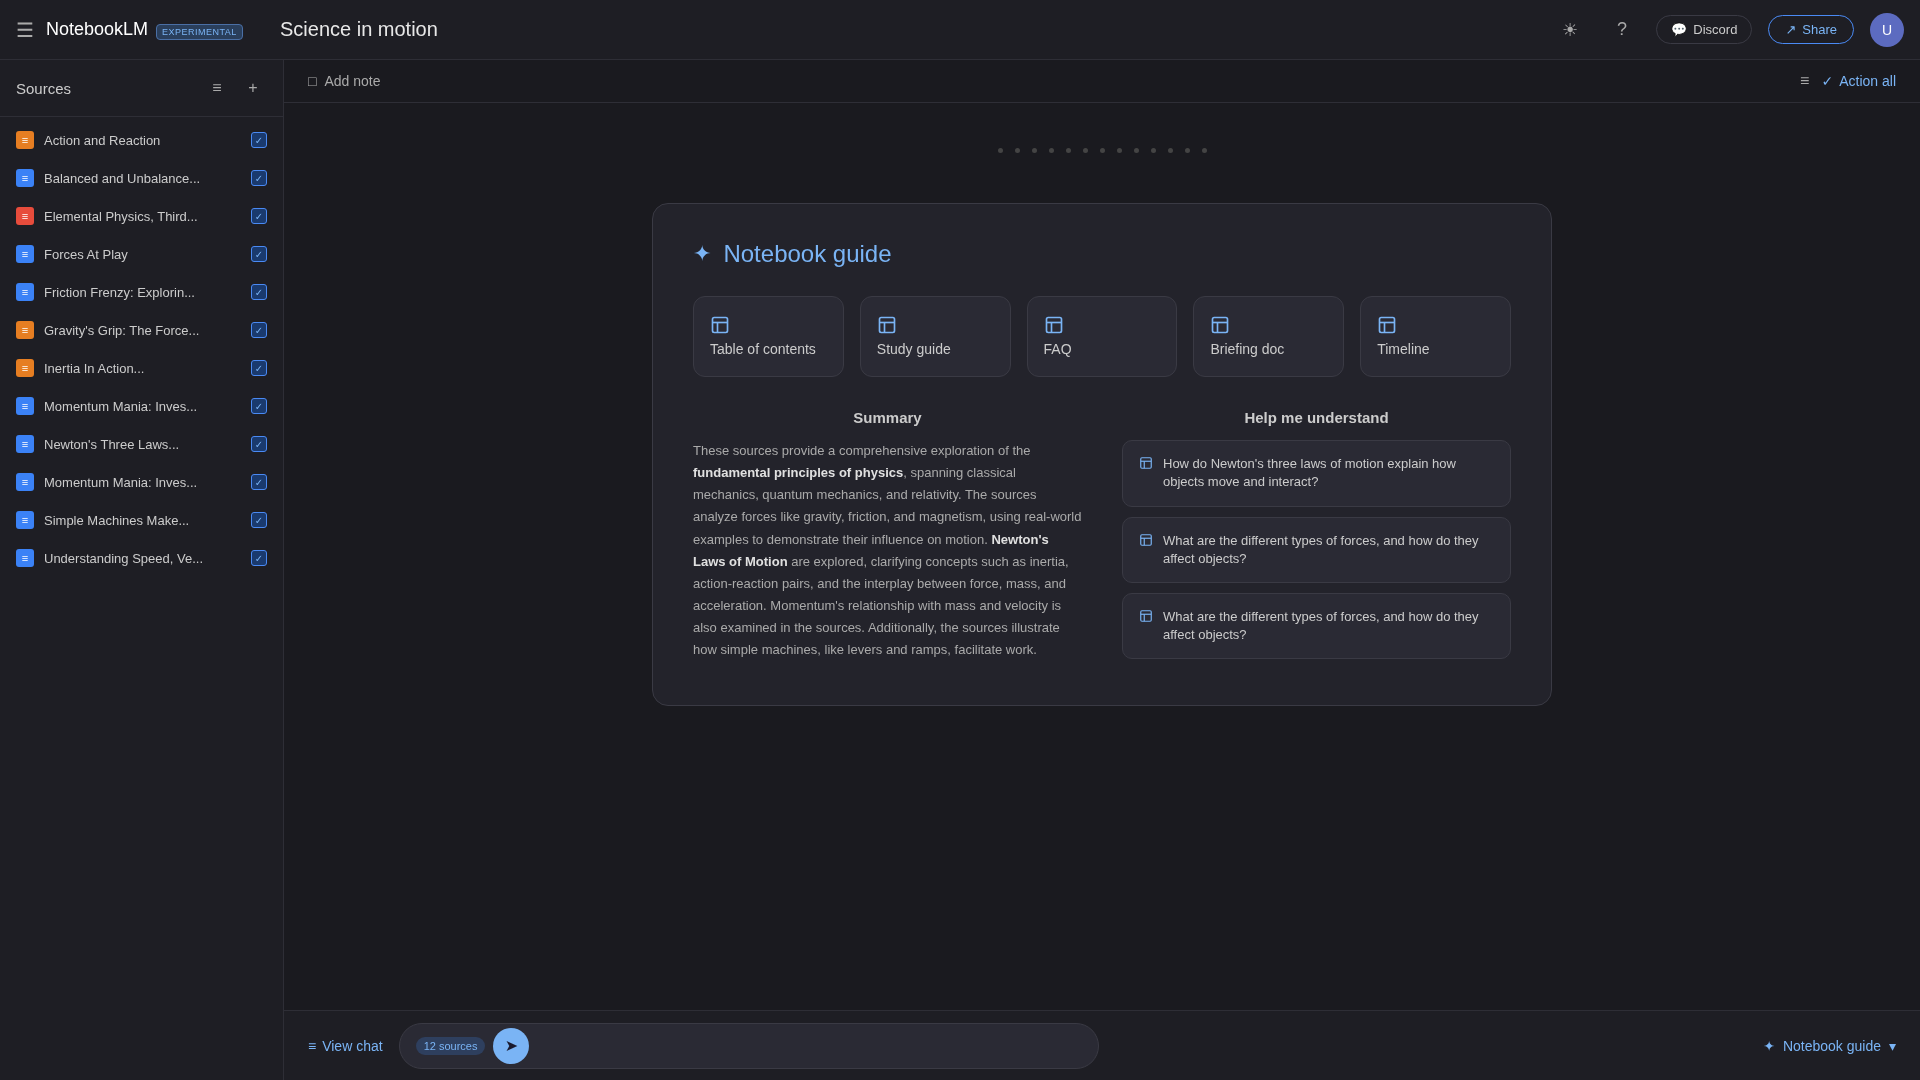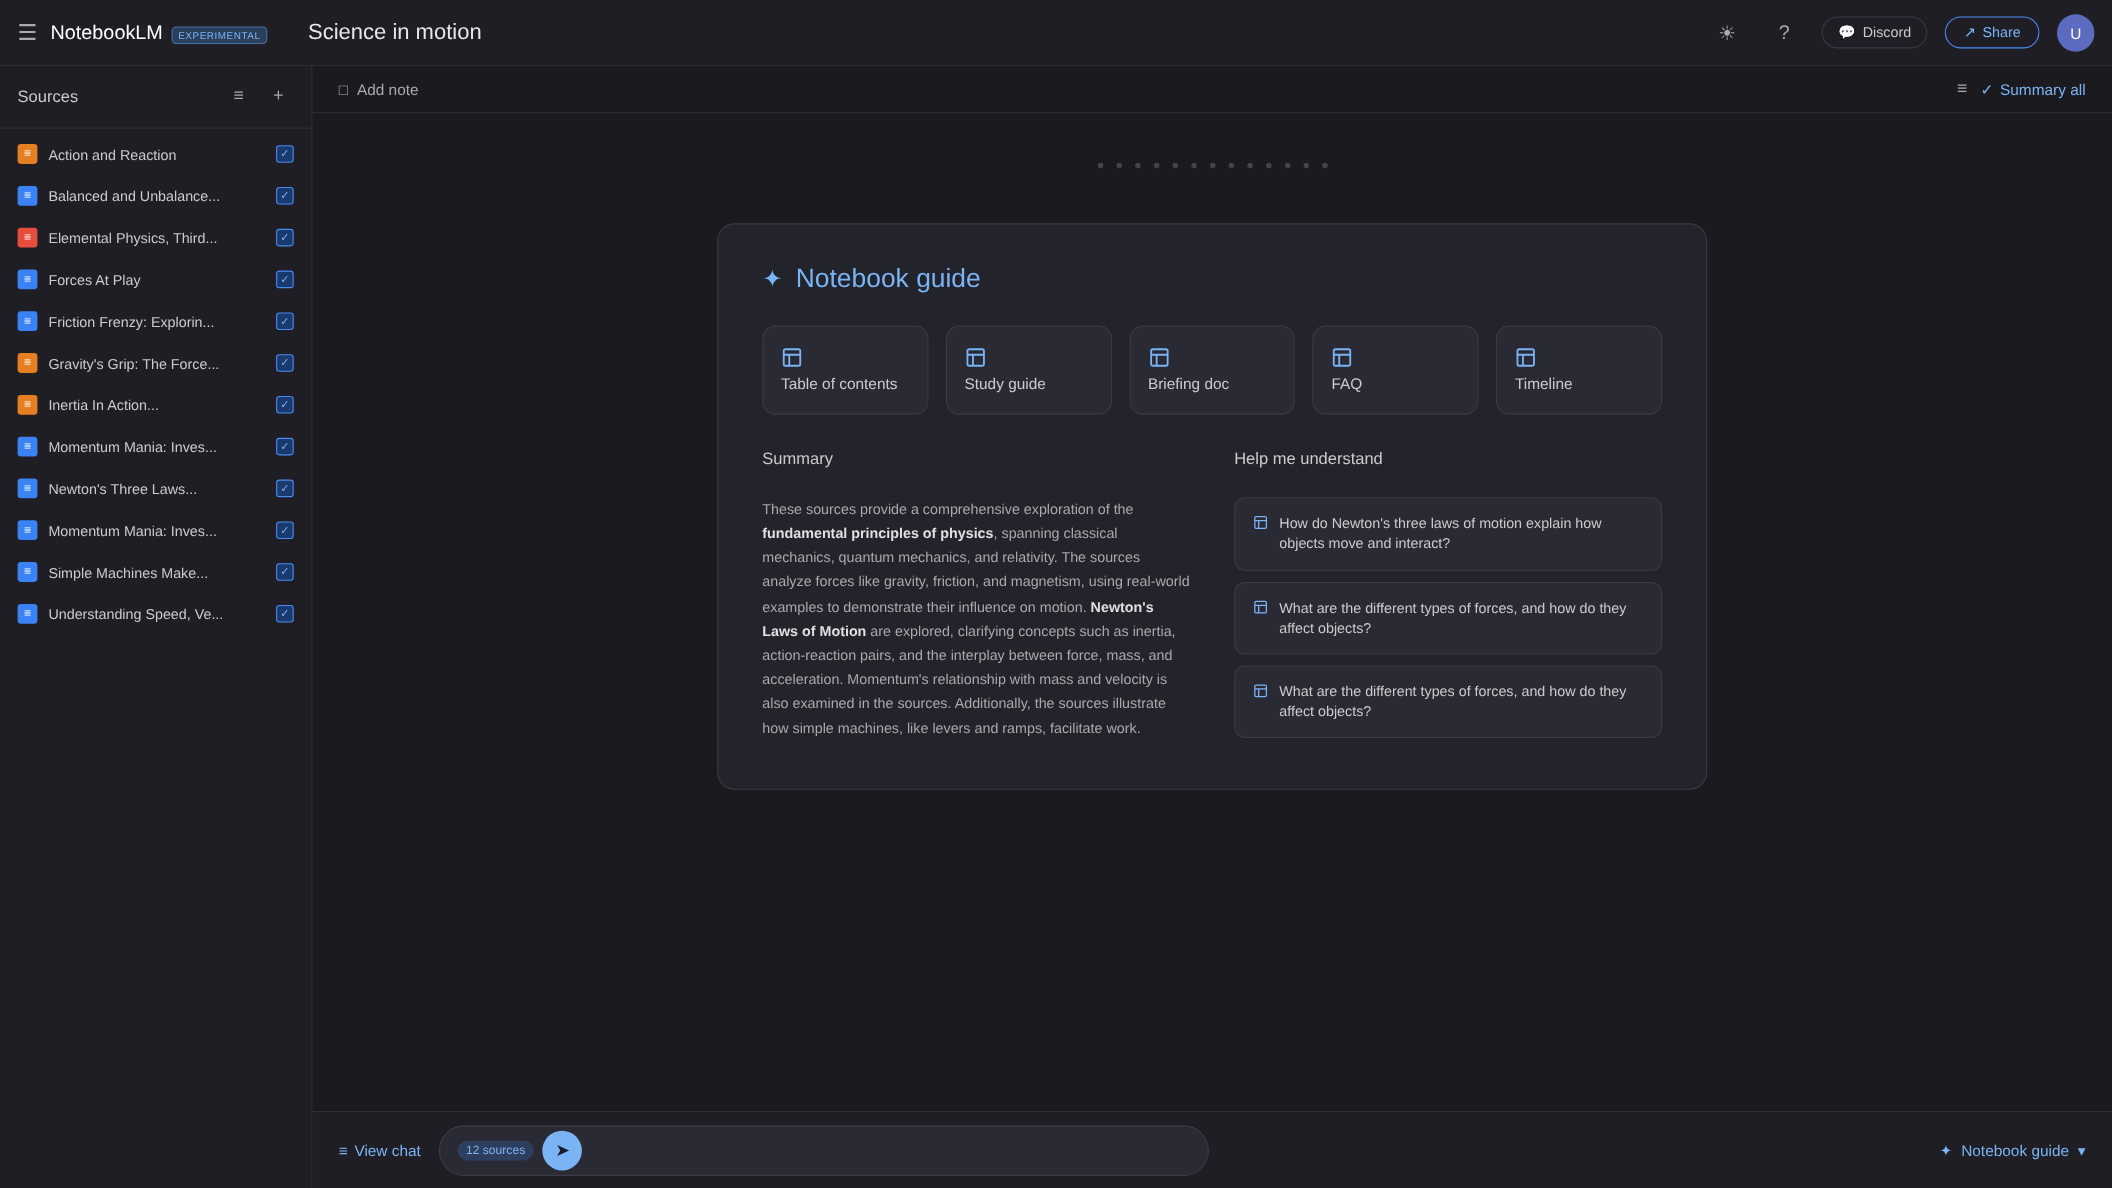--- a/index.html
+++ b/index.html
@@ -345,23 +345,24 @@
       gap: 40px;
     }
     .summary-section {
       flex: 1;
     }
     .understand-section {
       flex: 1;
     }
     .section-title {
       font-size: 15px;
-      font-weight: 400;
+      font-weight: 700;
       color: #ccc;
-      margin-bottom: 26px;
+      margin-bottom: 14px;
+      text-align: center;
     }
     .summary-text {
       font-size: 13px;
       color: #aaa;
       line-height: 1.7;
     }
     .summary-text strong {
       color: #e0e0e0;
       font-weight: 600;
     }
@@ -573,21 +574,21 @@
 
     <div class="content-toolbar">
       <button class="add-note-btn">
         <span>□</span>
         <span>Add note</span>
       </button>
       <div style="display:flex;align-items:center;gap:12px;">
         <span style="color:#aaa;cursor:pointer;font-size:16px;">≡</span>
         <button class="select-all-btn">
           <span>✓</span>
-          <span>Summary all</span>
+          <span>Action all</span>
         </button>
       </div>
     </div>
 
     <div class="dot-pattern" id="dot-pattern">
         <span class="dot"></span>
         <span class="dot"></span>
         <span class="dot"></span>
         <span class="dot"></span>
         <span class="dot"></span>
@@ -631,31 +632,31 @@
     <span class="create-card-label">Study guide</span>
   </div>
             <div class="create-card">
     <span class="create-card-icon">
       <svg width="20" height="20" viewBox="0 0 24 24" fill="none" stroke="#7ab4f5" stroke-width="2">
         <rect x="3" y="3" width="18" height="18" rx="2"></rect>
                   <line x1="3" y1="9" x2="21" y2="9"></line>
                   <line x1="9" y1="21" x2="9" y2="9"></line>
       </svg>
     </span>
-    <span class="create-card-label">Briefing doc</span>
+    <span class="create-card-label">FAQ</span>
   </div>
             <div class="create-card">
     <span class="create-card-icon">
       <svg width="20" height="20" viewBox="0 0 24 24" fill="none" stroke="#7ab4f5" stroke-width="2">
         <rect x="3" y="3" width="18" height="18" rx="2"></rect>
                   <line x1="3" y1="9" x2="21" y2="9"></line>
                   <line x1="9" y1="21" x2="9" y2="9"></line>
       </svg>
     </span>
-    <span class="create-card-label">FAQ</span>
+    <span class="create-card-label">Briefing doc</span>
   </div>
             <div class="create-card">
     <span class="create-card-icon">
       <svg width="20" height="20" viewBox="0 0 24 24" fill="none" stroke="#7ab4f5" stroke-width="2">
         <rect x="3" y="3" width="18" height="18" rx="2"></rect>
                   <line x1="3" y1="9" x2="21" y2="9"></line>
                   <line x1="9" y1="21" x2="9" y2="9"></line>
       </svg>
     </span>
     <span class="create-card-label">Timeline</span>

